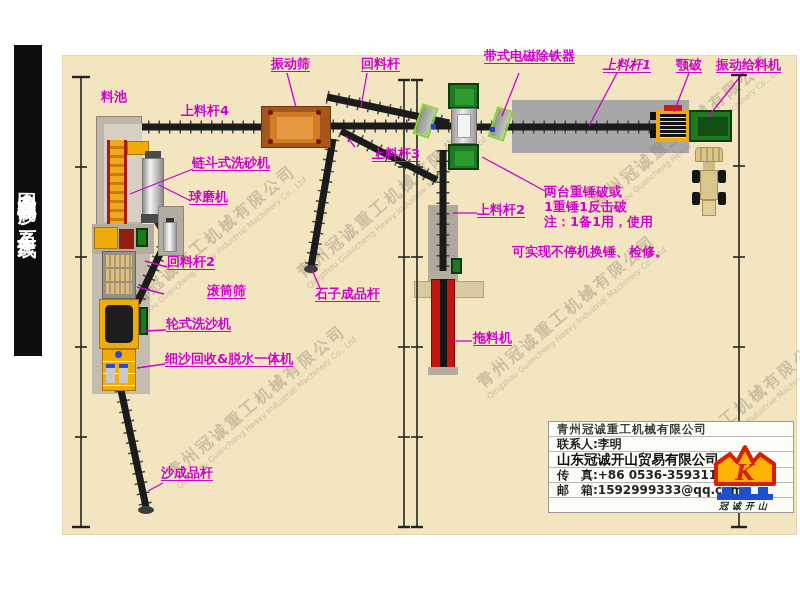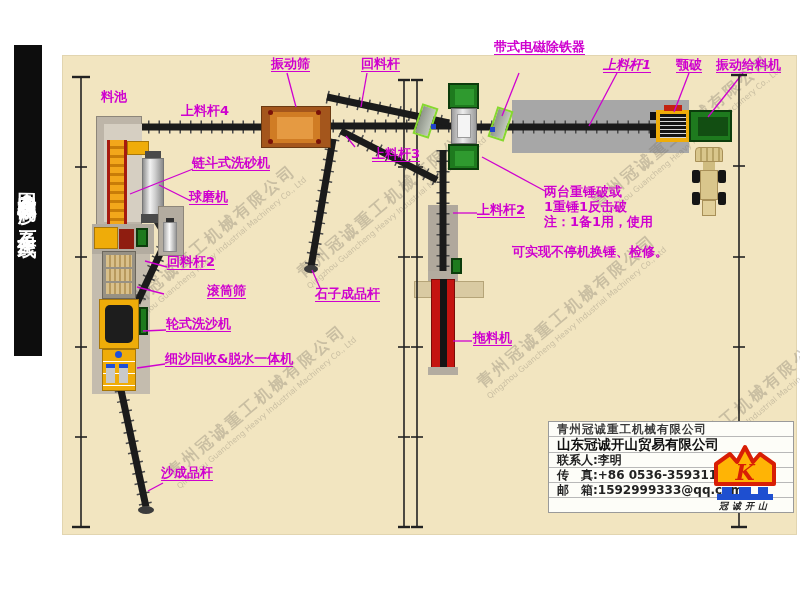--- a/index.html
+++ b/index.html
@@ -247,21 +247,21 @@
       <line x1="733" y1="166" x2="745" y2="166"></line>
       <line x1="733" y1="257" x2="745" y2="257"></line>
       <line x1="733" y1="347" x2="745" y2="347"></line>
       <line x1="733" y1="437" x2="745" y2="437"></line>
       <line x1="731" y1="527" x2="747" y2="527" stroke-width="2.4"></line>
     </g>
   </svg>
 
   <div class="lbl" style="left:271px;top:57px;">振动筛</div>
   <div class="lbl" style="left:361px;top:57px;">回料杆</div>
-  <div class="lbl" style="left:484px;top:40px;margin-left:10px;">带式电磁除铁器</div>
+  <div class="lbl" style="left:484px;top:49px;">带式电磁除铁器</div>
   <div class="lbl" style="left:603px;top:58px;font-style:italic;">上料杆1</div>
   <div class="lbl" style="left:676px;top:58px;">颚破</div>
   <div class="lbl" style="left:716px;top:58px;">振动给料机</div>
   <div class="lbl" style="left:101px;top:90px;border-bottom:none;">料池</div>
   <div class="lbl" style="left:181px;top:104px;border-bottom:none;">上料杆4</div>
   <div class="lbl" style="left:192px;top:156px;">链斗式洗砂机</div>
   <div class="lbl" style="left:189px;top:190px;">球磨机</div>
   <div class="lbl" style="left:167px;top:255px;">回料杆2</div>
   <div class="lbl" style="left:163px;top:284px;margin-left:44px;">滚筒筛</div>
   <div class="lbl" style="left:166px;top:317px;">轮式洗沙机</div>
@@ -272,22 +272,22 @@
   <div class="lbl" style="left:473px;top:331px;">拖料机</div>
   <div class="lbl" style="left:161px;top:466px;">沙成品杆</div>
 
   <div class="note-line" style="left:544px;top:183px;">两台重锤破或</div>
   <div class="note-line" style="left:544px;top:198px;">1重锤1反击破</div>
   <div class="note-line" style="left:544px;top:213px;">注：1备1用，使用</div>
   <div class="note-line" style="left:512px;top:243px;">可实现不停机换锤、检修。</div>
 
   <div id="infobox">
     <div class="ib-row" style="height:15px;font-size:11.5px;font-weight:bold;color:#3a3a3a;letter-spacing:1px;">青州冠诚重工机械有限公司</div>
+    <div class="ib-row" style="height:15px;font-size:12px;font-weight:bold;color:#222;">联系人:李明</div>
     <div class="ib-row" style="height:16px;font-size:13.5px;font-weight:bold;color:#111;">山东冠诚开山贸易有限公司</div>
-    <div class="ib-row" style="height:15px;font-size:12px;font-weight:bold;color:#222;">联系人:李明</div>
     <div class="ib-row" style="height:15px;font-size:12px;font-weight:bold;color:#222;">传　真:+86 0536-3593111</div>
     <div class="ib-row" style="height:15px;font-size:12px;font-weight:bold;color:#222;">邮　箱:1592999333@qq.com</div>
   </div>
 
   <svg width="70" height="62" viewBox="0 0 70 62" style="left:710px;top:444px;">
     <polygon points="6,40 6,20 20,10 27,18 35,3 43,18 50,10 64,20 64,40" fill="#ffb405" stroke="#d81e05" stroke-width="4" stroke-linejoin="round"></polygon>
     <text x="35" y="36" text-anchor="middle" font-size="22" font-weight="bold" font-style="italic" fill="#d81e05" font-family="DejaVu Serif, serif">K</text>
     <rect x="12" y="43" width="10" height="7" fill="#1e4fd0"></rect>
     <rect x="29" y="43" width="12" height="7" fill="#1e4fd0"></rect>
     <rect x="48" y="43" width="10" height="7" fill="#1e4fd0"></rect>

